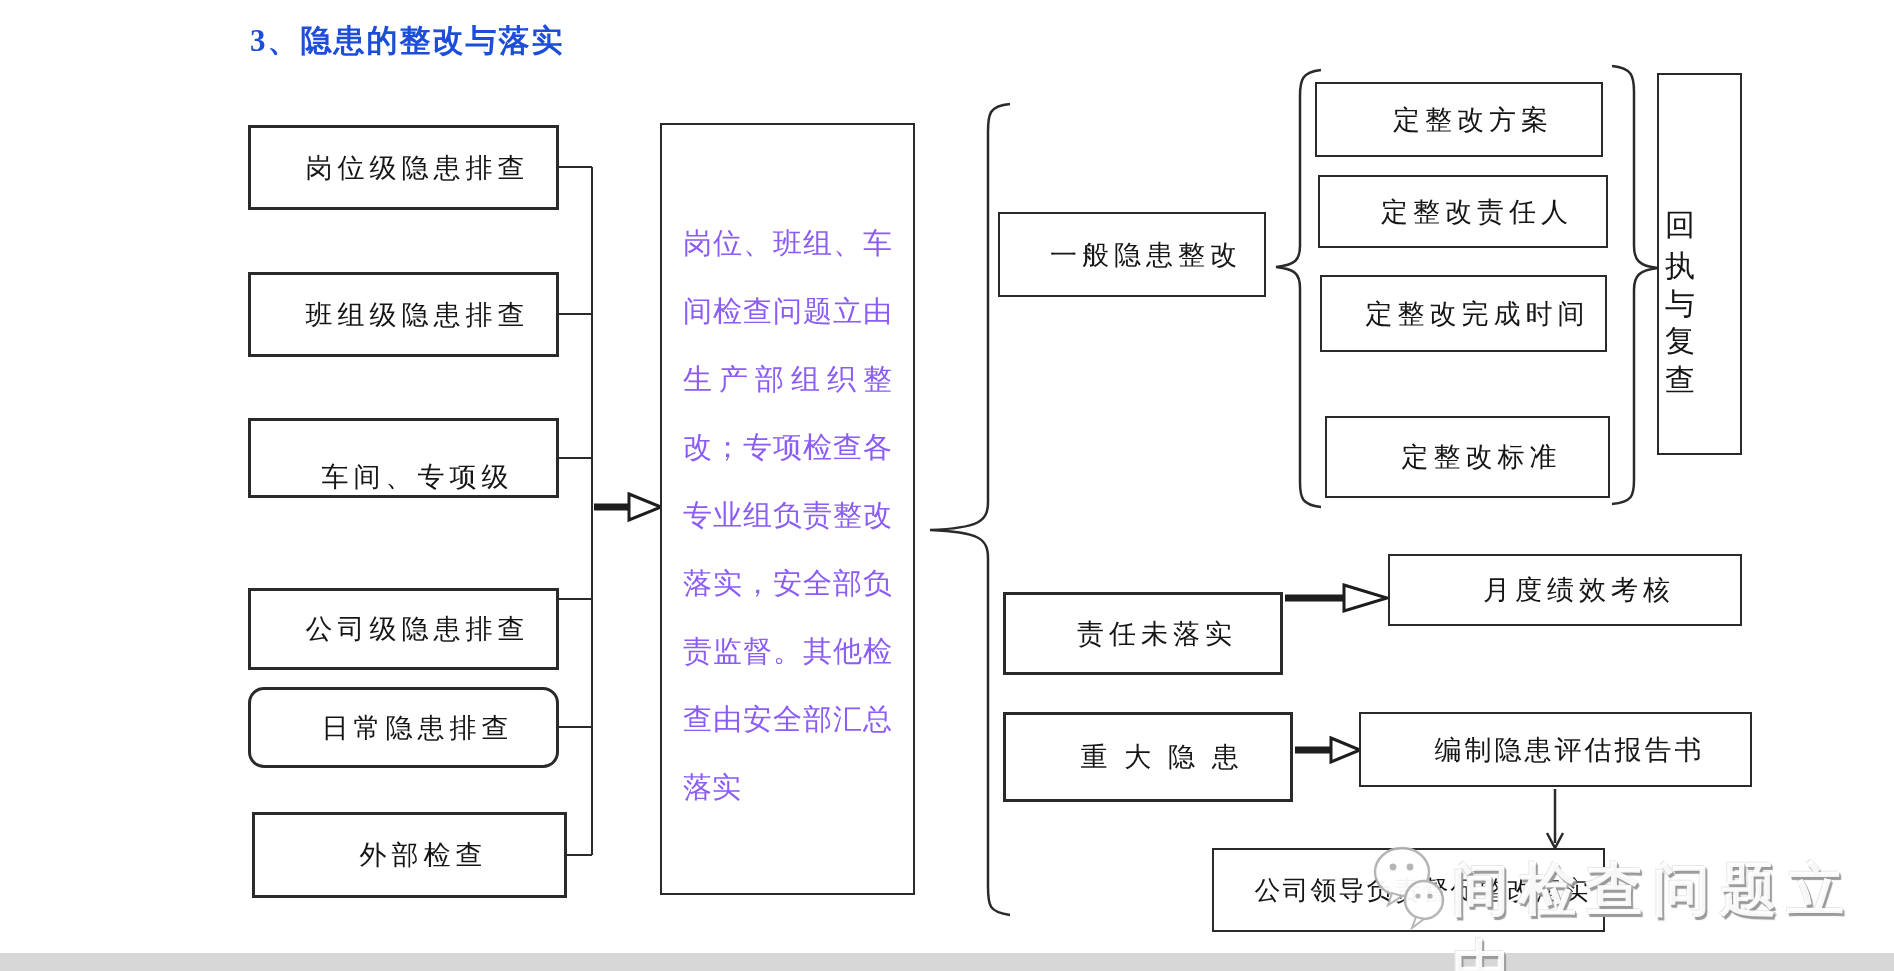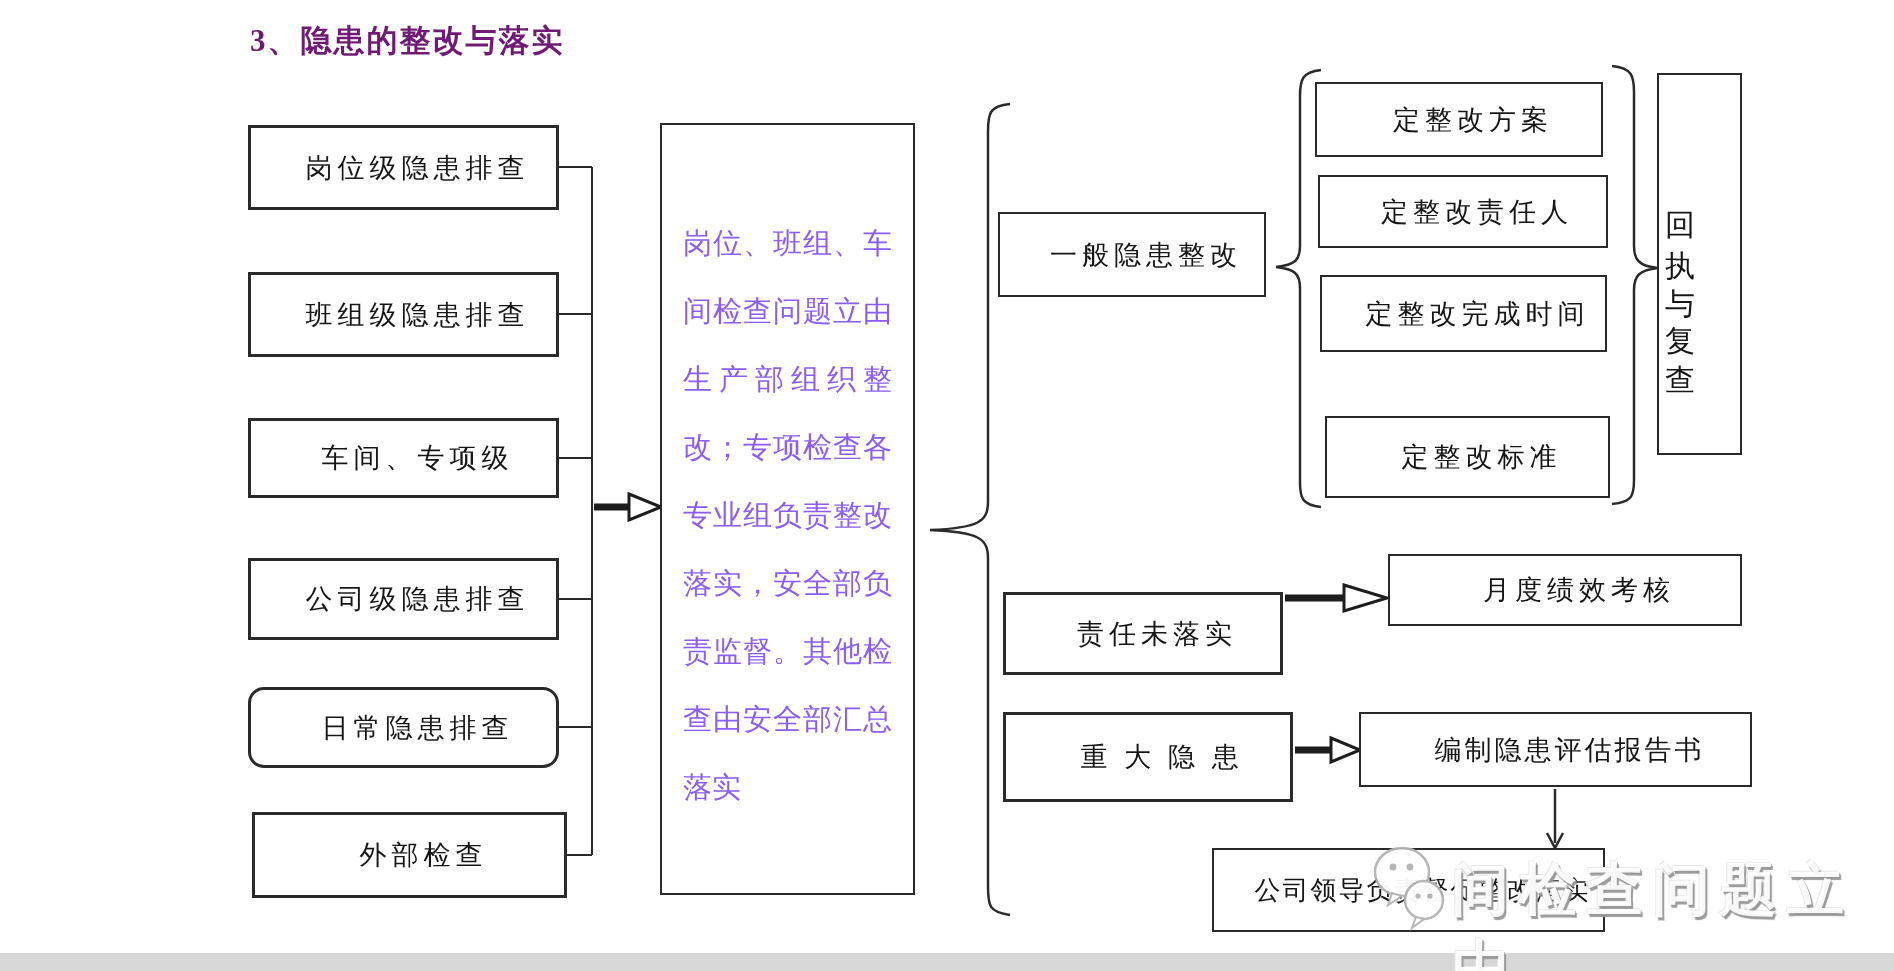--- a/index.html
+++ b/index.html
@@ -1,20 +1,20 @@
 <!DOCTYPE html>
 <html><head>
 <meta charset="utf-8">
 <style>
   html,body{margin:0;padding:0;background:#ffffff;}
   body{width:1894px;height:971px;position:relative;overflow:hidden;
        font-family:"Liberation Serif","DejaVu Serif",serif;color:#1c1c1c;}
   .stage{position:absolute;left:0;top:0;width:1894px;height:971px;}
   .title{position:absolute;left:250px;top:20px;font-size:31px;font-weight:bold;
-         letter-spacing:2px;color:#701a75;}
+         letter-spacing:2px;color:#1d4ed8;}
   .box{position:absolute;background:#ffffff;border:2px solid #2a2a2a;
        display:flex;align-items:center;justify-content:center;
        font-size:27px;letter-spacing:5px;color:#161616;box-sizing:border-box;
        white-space:nowrap;padding-left:28px;}
   .thick{border-width:3px;}
   .centerbox{position:absolute;left:660px;top:123px;width:255px;height:772px;
        background:#fff;border:2px solid #2a2a2a;box-sizing:border-box;
        padding:84px 21px 0 21px;}
   .cline{height:68px;line-height:68px;font-size:29px;color:#8b5cf6;
        text-align:justify;text-align-last:justify;overflow:hidden;}
@@ -82,24 +82,24 @@
   </svg>
 
   <div class="title">3、隐患的整改与落实</div>
 
   <div class="box thick" style="left:248px;top:125px;width:311px;height:85px;">
     <span>岗位级隐患排查</span>
     </div>
   <div class="box thick" style="left:248px;top:272px;width:311px;height:85px;">
     <span>班组级隐患排查</span>
     </div>
-  <div class="box thick" style="left:248px;top:418px;width:311px;height:80px;">
+  <div class="box thick" style="left:248px;top:418px;width:311px;height:80px;align-items:flex-end;">
     <span>车间、专项级</span>
     </div>
-  <div class="box thick" style="left:248px;top:558px;width:311px;height:82px;text-align:center;">
+  <div class="box thick" style="left:248px;top:588px;width:311px;height:82px;text-align:center;">
     <span>公司级隐患排查</span>
     </div>
   <div class="box thick" style="left:248px;top:687px;width:311px;height:81px;border-radius:16px;">
     <span>日常隐患排查</span>
     </div>
   <div class="box thick" style="left:252px;top:812px;width:315px;height:86px;">
     <span>外部检查</span>
     </div>
 
   <div class="centerbox">

